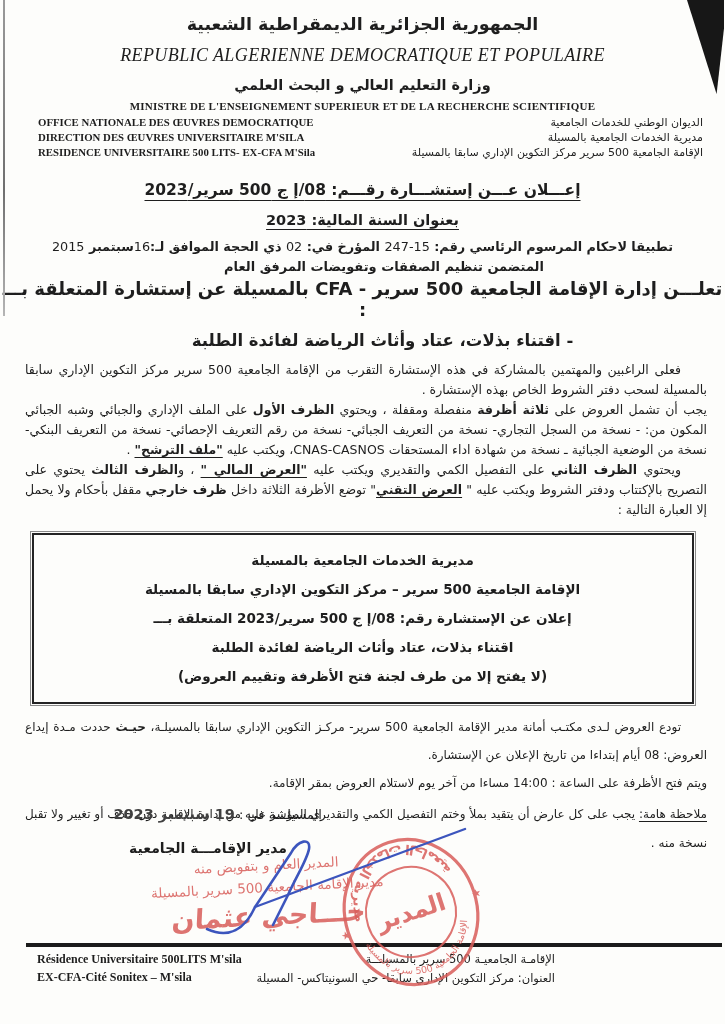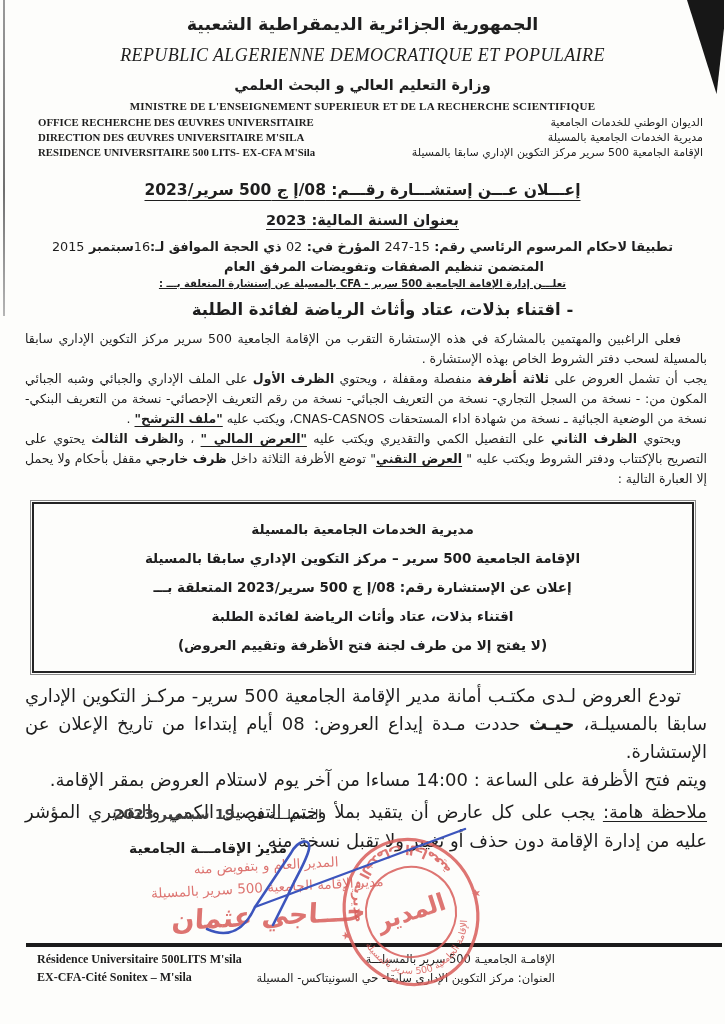--- a/index.html
+++ b/index.html
@@ -27,37 +27,37 @@
   .org-row{display:flex;justify-content:space-between;margin:3px 22px 0 38px;text-align:initial;}
   .org-fr{font-size:10.8px;font-weight:600;line-height:15px;text-align:left;}
   .org-ar{font-size:11px;line-height:15px;text-align:right;direction:rtl;}
   
   .t-center{text-align:center;direction:rtl;}
   .title1{margin-top:21px;font-size:15.5px;font-weight:bold;text-decoration:underline;text-underline-offset:5px;}
   .title2{margin-top:13px;font-size:14.5px;font-weight:bold;text-decoration:underline;text-underline-offset:4px;}
   .decree{margin-top:11px;font-size:12.8px;}
   .decree .b{font-weight:bold;}
   .decree-subject{margin-top:5px;font-size:13px;font-weight:bold;padding-left:43px;}
-  .announce-line{margin-top:4px;font-size:10px;font-weight:bold;text-decoration:underline;}
+  .announce-line{margin-top:4px;font-size:18px;font-weight:bold;}
   .object-line{margin-top:11px;font-size:16.5px;font-weight:bold;padding-left:40px;}
   
   .bodytext{margin:10px 18px 0 25px;direction:rtl;text-align:justify;
     font-size:12.5px;line-height:20px;}
   .bodytext p{margin:0;}
   .indent{text-indent:26px;}
   .b{font-weight:bold;}
   .bu{font-weight:bold;text-decoration:underline;text-underline-offset:3px;}
   .u{text-decoration:underline;text-underline-offset:3px;}
   
   .frame-box{width:646px;margin:13px auto 0 auto;border:2.5px solid #242424;
     outline:1px solid #8a8a8a;outline-offset:1px;
     padding:11px 6px;direction:rtl;text-align:center;}
   .frame-box div{font-size:13.5px;font-weight:bold;line-height:29px;}
   
-  .lower{margin:9px 18px 0 25px;direction:rtl;text-align:justify;font-size:18px;}
+  .lower{margin:9px 18px 0 25px;direction:rtl;text-align:justify;font-size:12px;}
   .lower .pa{line-height:28px;margin:0;}
   .lower .note{line-height:29px;margin:3px 0 0 0;}
   
   .sig-date{position:absolute;left:60px;top:806px;width:262px;direction:rtl;
     white-space:nowrap;font-size:13px;}
   .date-red{color:#404040;font-size:14.5px;font-weight:600;letter-spacing:2.5px;}
   .sig-title{position:absolute;left:88px;top:840px;width:240px;text-align:center;
     font-size:14px;font-weight:bold;direction:rtl;}
   .stamp-text{position:absolute;left:95px;top:854px;width:345px;direction:rtl;
     text-align:center;color:#d9625e;opacity:.88;transform:rotate(-3deg);z-index:1;}
@@ -80,21 +80,21 @@
   <div class="corner-triangle"></div>
   <div class="edge-line"></div>
 
   <div class="header">
     <div class="rep-ar">الجمهورية الجزائرية الديمقراطية الشعبية</div>
     <div class="rep-fr latin">REPUBLIC ALGERIENNE DEMOCRATIQUE ET POPULAIRE</div>
     <div class="min-ar">وزارة التعليم العالي و البحث العلمي</div>
     <div class="min-fr latin">MINISTRE DE L'ENSEIGNEMENT SUPERIEUR ET DE LA RECHERCHE SCIENTIFIQUE</div>
     <div class="org-row">
       <div class="org-fr latin">
-        <div>OFFICE RECHERCHE DES ŒUVRES UNIVERSITAIRE</div>
+        <div>OFFICE NATIONALE DES ŒUVRES DEMOCRATIQUE</div>
         <div>DIRECTION DES ŒUVRES UNIVERSITAIRE M'SILA</div>
         <div>RESIDENCE UNIVERSITAIRE 500 LITS- EX-CFA M'Sila</div>
       </div>
       <div class="org-ar">
         <div>الديوان الوطني للخدمات الجامعية</div>
         <div>مديرية الخدمات الجامعية بالمسيلة</div>
         <div>الإقامة الجامعية 500 سرير مركز التكوين الإداري سابقا بالمسيلة</div>
       </div>
     </div>
   </div>

